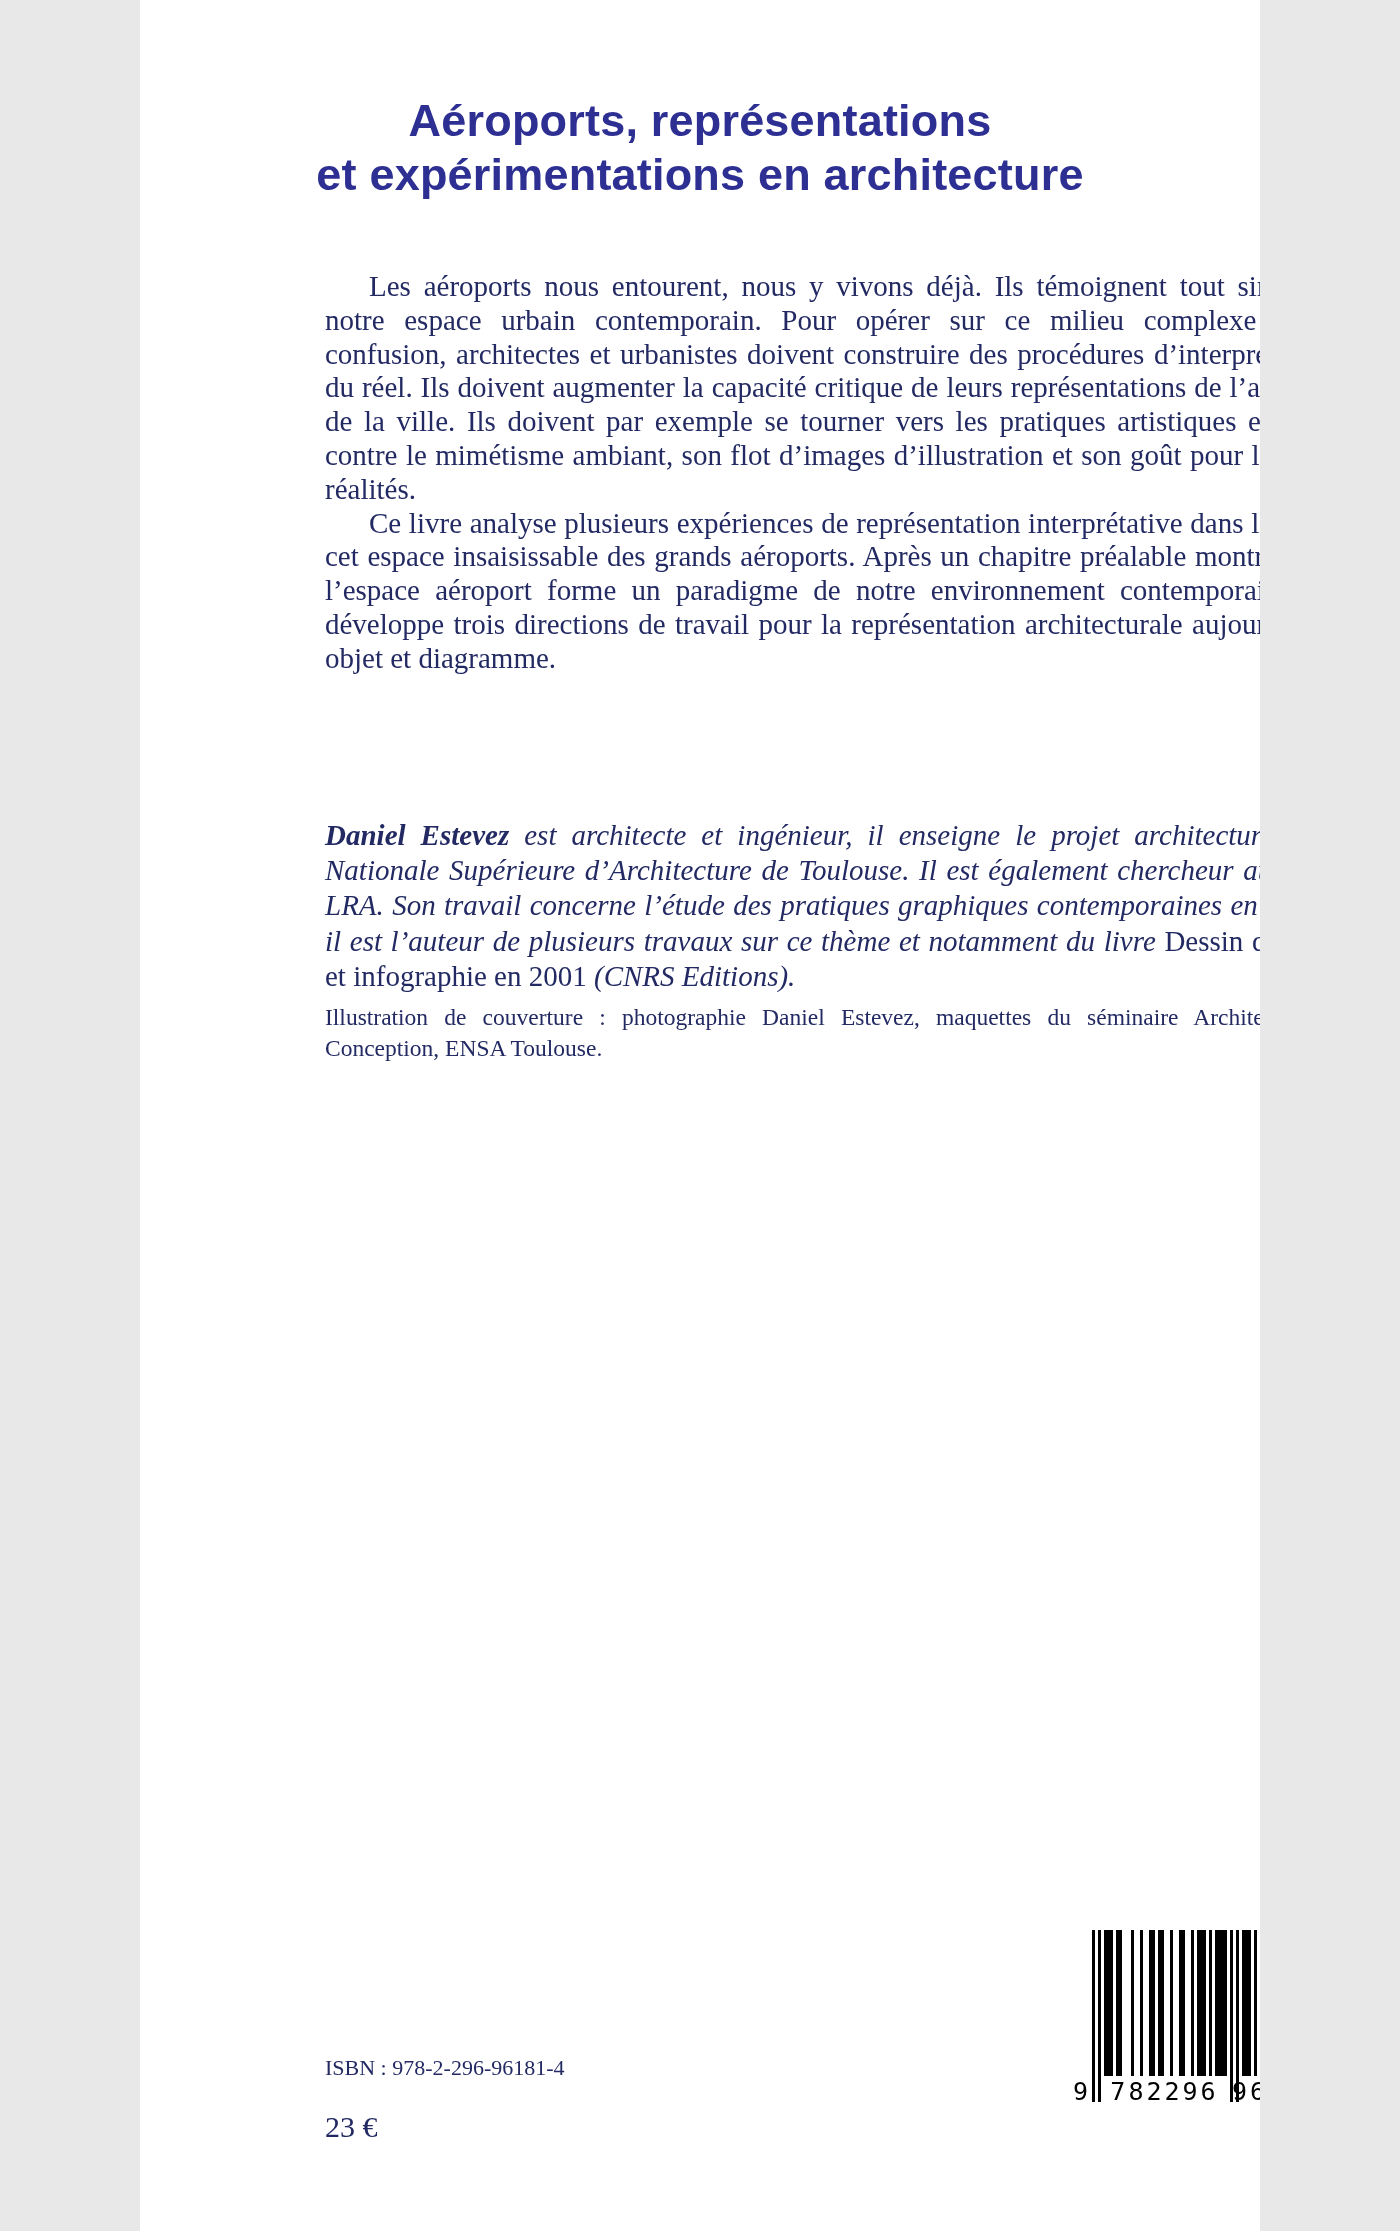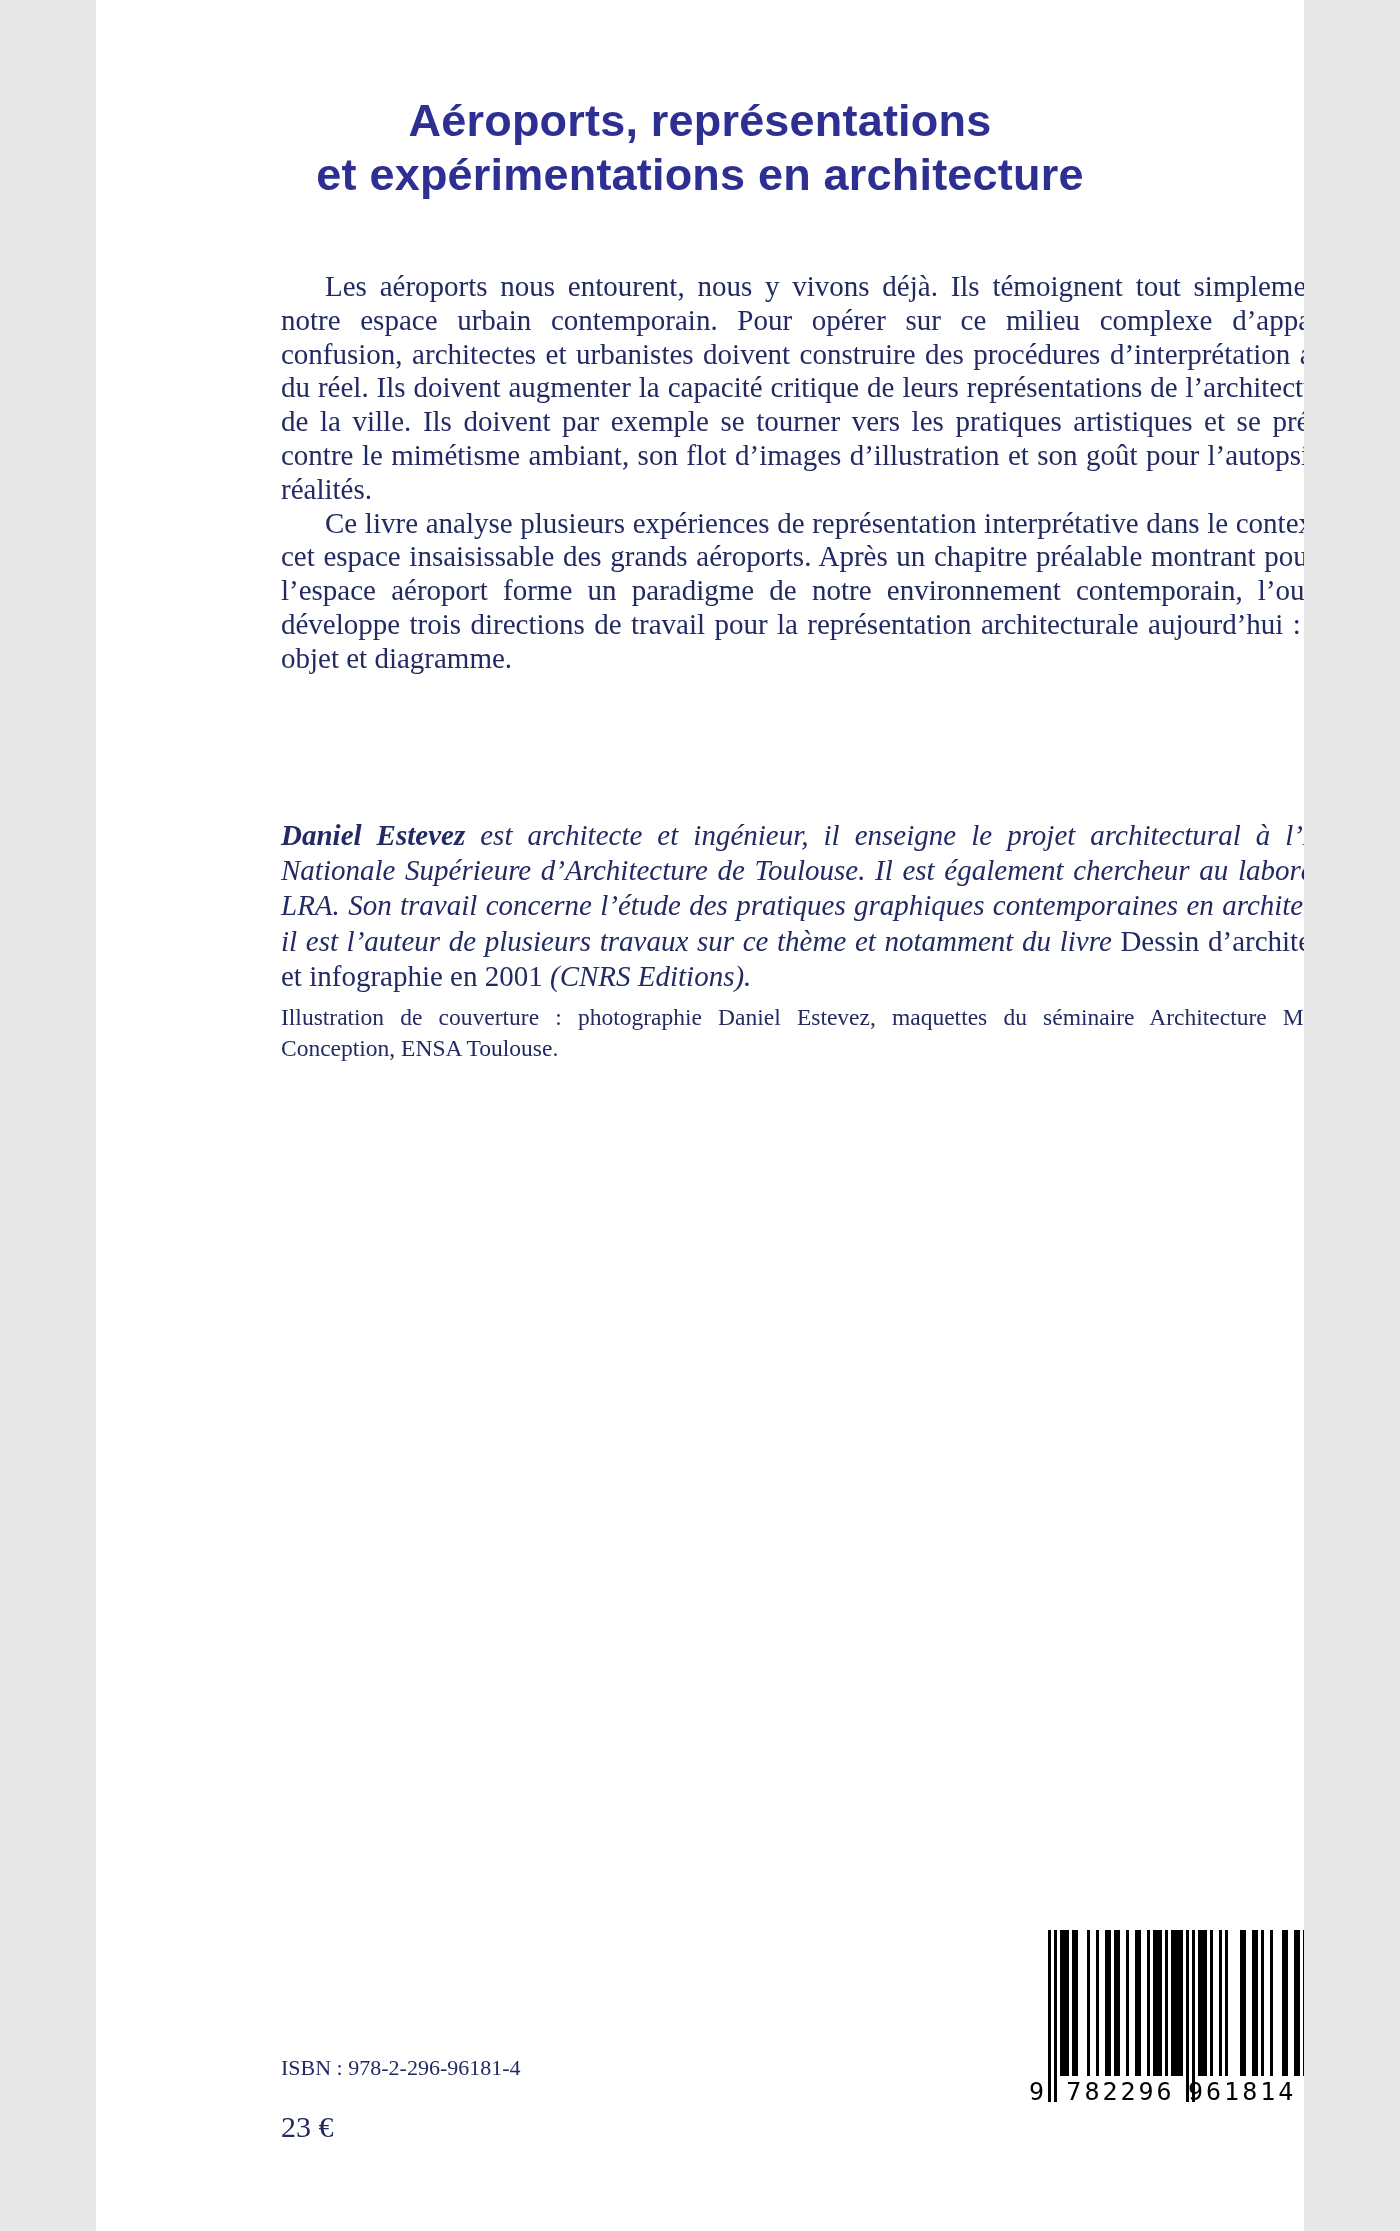--- a/index.html
+++ b/index.html
@@ -1,18 +1,18 @@
 <!DOCTYPE html>
 <html><head>
 <meta charset="utf-8">
 <style>
   html,body{margin:0;padding:0;background:#e8e8e8;}
   .cover{
     position:relative;
-    width:1208px;height:2231px;
+    width:1120px;height:2231px;
     margin:0 auto;
     background:#ffffff;
     font-family:"Liberation Serif", serif;
     color:var(--body-color,#232a63);
     overflow:hidden;
   }
   .title{
     position:absolute;top:94px;left:0;width:100%;
     margin:0;
     text-align:center;

